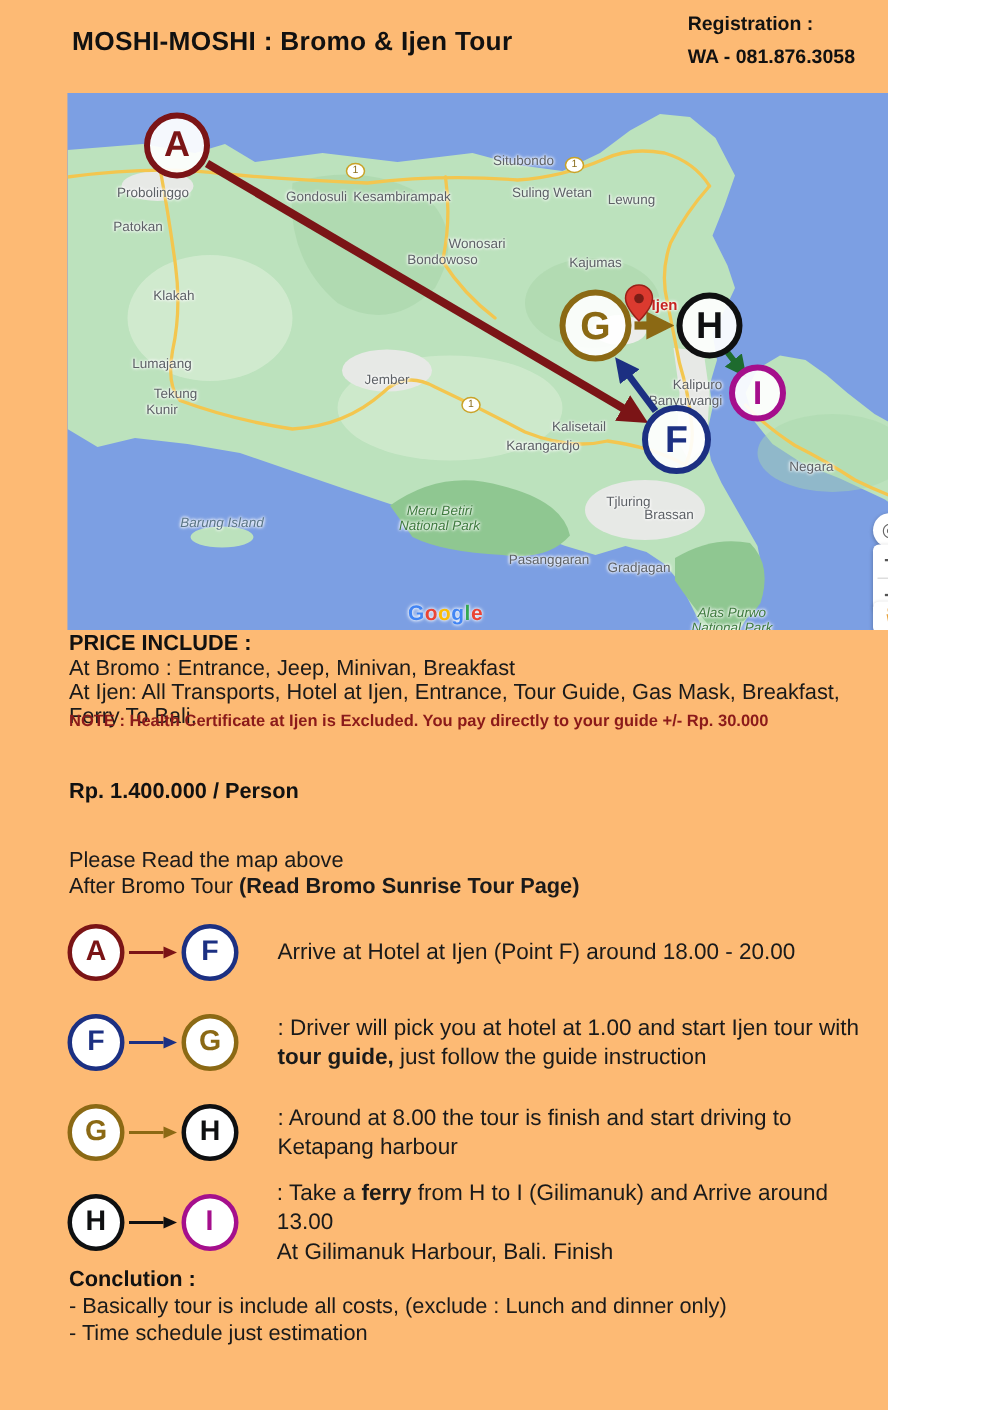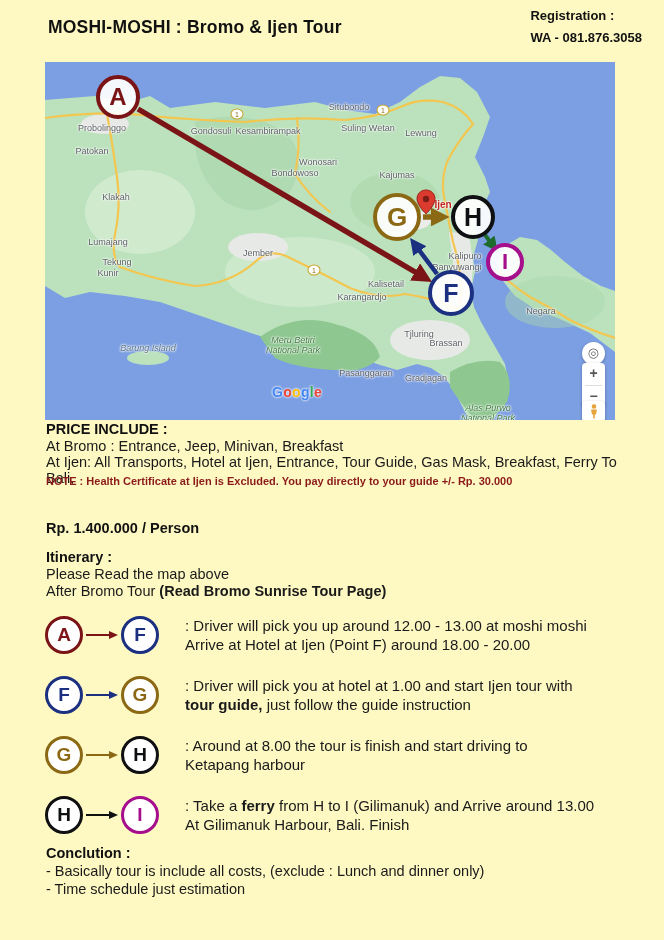--- a/index.html
+++ b/index.html
@@ -1,18 +1,18 @@
 <!DOCTYPE html>
 <html><head>
 <meta charset="utf-8">
 <style>
   * { margin:0; padding:0; box-sizing:border-box; }
   html,body { background:#fff; }
   #page {
-    position:relative; width:664px; height:940px; background:#fef9c3;
+    position:relative; width:592px; height:940px; background:#fdba74;
     font-family:"Liberation Sans", sans-serif; color:#1a1a1a; overflow:hidden;
   }
   
   #title { position:absolute; left:48px; top:17px; font-size:17.5px; font-weight:bold; letter-spacing:.2px; color:#111; }
   #reg { position:absolute; right:22px; top:5px; text-align:left; font-size:13px; font-weight:bold; line-height:22px; color:#111; }
   
   #map { position:absolute; left:45px; top:62px; width:570px; height:358px; overflow:hidden; background:#7C9FE3; }
   #map svg.layer { position:absolute; left:0; top:0; }
   .town {
     position:absolute; transform:translate(-50%,-50%); font-size:9px; color:#5d6166;
@@ -35,21 +35,21 @@
   .mk-i { width:38px; height:38px; border:4px solid #A50F8C; color:#A50F8C; font-size:22px; }
   .mk-f { width:46px; height:46px; border:4px solid #1C3082; color:#1C3082; font-size:25px; }
   
   .ctl { position:absolute; background:#fff; border-radius:4px; box-shadow:0 1px 3px rgba(0,0,0,.3); z-index:7; }
   #ctl-compass { left:537px; top:280px; width:23px; height:23px; border-radius:50%; color:#666;
     font-size:13px; text-align:center; line-height:22px; }
   #ctl-zoom { left:537px; top:301px; width:23px; height:44px; display:flex; flex-direction:column; }
   #ctl-zoom .zb { flex:1; text-align:center; font-size:14px; font-weight:bold; color:#555; line-height:21px; cursor:pointer; }
   #ctl-zoom .zdiv { height:1px; background:#ddd; margin:0 3px; }
   #ctl-peg { left:537px; top:339px; width:23px; height:21px; display:flex; align-items:center; justify-content:center; }
-  #google-logo { position:absolute; left:252px; top:330px; transform:translate(-50%,-50%);
+  #google-logo { position:absolute; left:252px; top:346px; transform:translate(-50%,-50%);
     font-size:14px; font-weight:bold; letter-spacing:.3px; z-index:5;
     text-shadow:0 0 2px #fff,0 0 3px #fff; }
   #google-logo span:nth-child(1){color:#4285F4}#google-logo span:nth-child(2){color:#EA4335}
   #google-logo span:nth-child(3){color:#FBBC05}#google-logo span:nth-child(4){color:#4285F4}
   #google-logo span:nth-child(5){color:#34A853}#google-logo span:nth-child(6){color:#EA4335}
   
   .abs { position:absolute; left:46px; right:20px; }
   .h { font-weight:bold; font-size:14.5px; color:#111; }
   .t { font-size:14.5px; color:#1a1a1a; }
   #note-line { font-weight:bold; font-size:11px; color:#8B1A1A; }
@@ -193,33 +193,31 @@
     <div id="google-logo"><span>G</span><span>o</span><span>o</span><span>g</span><span>l</span><span>e</span></div>
   </div>
 
   <div class="abs h" style="top:421px">PRICE INCLUDE :</div>
   <div class="abs t" style="top:438px">At Bromo : Entrance, Jeep, Minivan, Breakfast</div>
   <div class="abs t" style="top:454px">At Ijen: All Transports, Hotel at Ijen, Entrance, Tour Guide, Gas Mask, Breakfast, Ferry To Bali,</div>
   <div class="abs" id="note-line" style="top:475px">NOTE :  Health Certificate at Ijen is Excluded. You pay directly to your guide +/- Rp. 30.000</div>
 
   <div class="abs h" style="top:520px">Rp. 1.400.000 / Person</div>
 
-  <div class="abs h" style="top:549px">Itinerary :</div>
   <div class="abs t" style="top:566px">Please Read the map above</div>
   <div class="abs t" style="top:583px"><span>After Bromo Tour </span><span class="b">(Read Bromo Sunrise Tour Page)</span></div>
 
   <div class="leg" style="top:609px">
     <div class="lc c-a">A</div>
     <svg class="arr" width="34" height="12">
         <line x1="1" y1="6" x2="24" y2="6" stroke="#7B1416" stroke-width="2"></line>
         <polygon points="24,2 33,6 24,10" fill="#7B1416"></polygon>
       </svg>
     <div class="lc c-f">F</div>
     <div class="leg-text">
-      <div><span>: Driver will pick you up around 12.00 - 13.00 at moshi moshi</span><span class="b"></span><span></span></div>
       <div><span>Arrive at Hotel at Ijen (Point F) around 18.00 - 20.00</span><span class="b"></span><span></span></div>
     </div>
   </div>
 
   <div class="leg" style="top:669px">
     <div class="lc c-f">F</div>
     <svg class="arr" width="34" height="12">
         <line x1="1" y1="6" x2="24" y2="6" stroke="#1C3082" stroke-width="2"></line>
         <polygon points="24,2 33,6 24,10" fill="#1C3082"></polygon>
       </svg>

